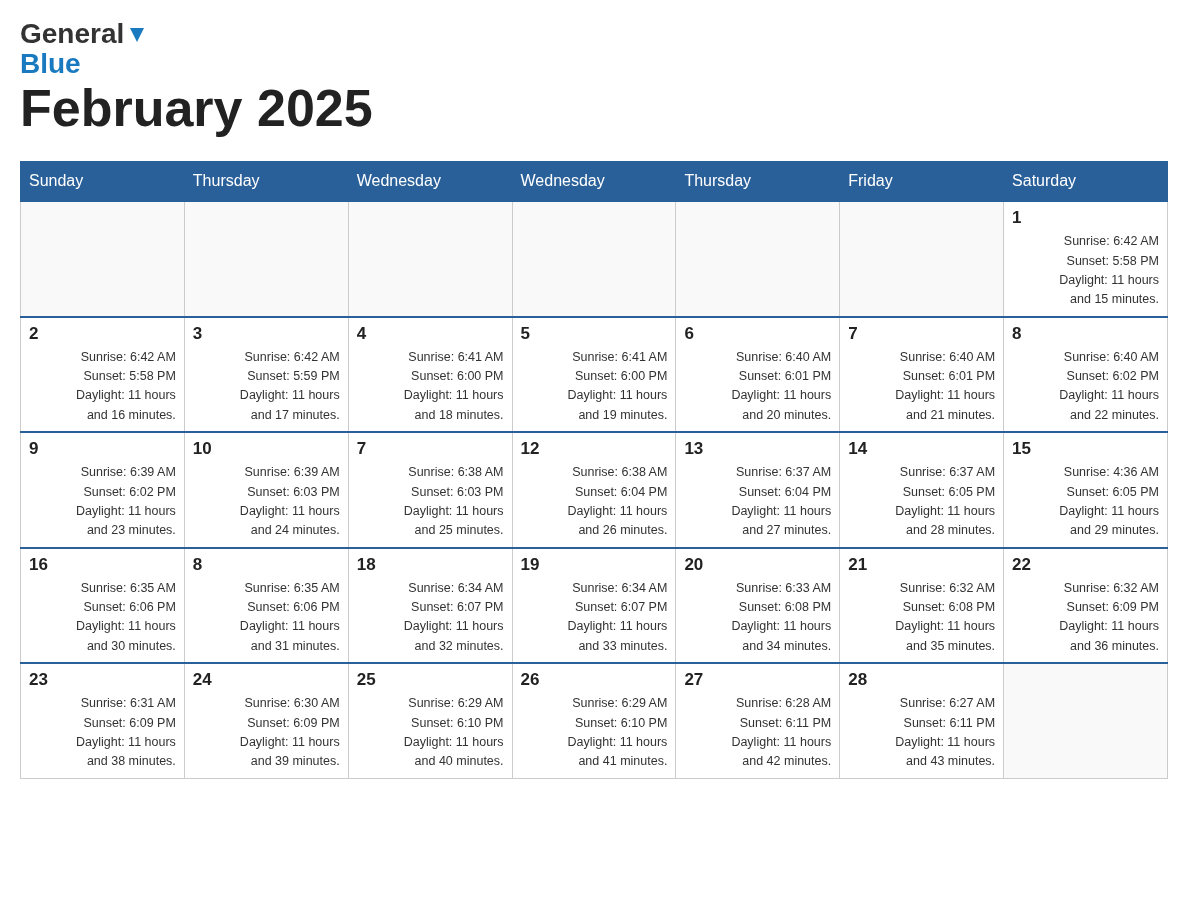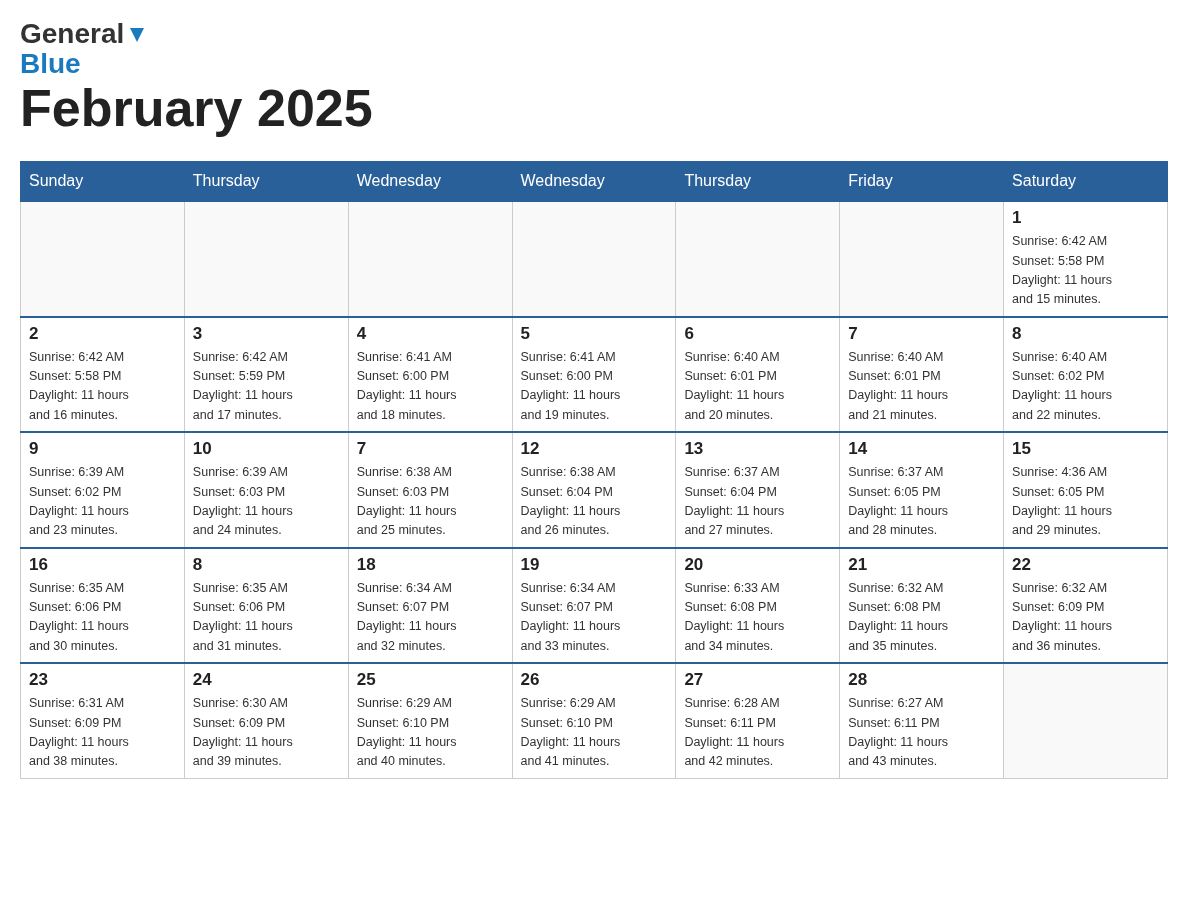--- a/index.html
+++ b/index.html
@@ -79,20 +79,21 @@
     .day-number {
       font-size: 17px;
       font-weight: bold;
       color: #222;
       margin-bottom: 4px;
     }
     .day-info {
       font-size: 12.5px;
       color: #333;
       line-height: 1.55;
+      text-align: right;
     }
     .week-row td {
       border-top: 2px solid #2a6099;
     }
   </style>
 </head>
 <body>
 
 <div class="header">
   <div class="logo">

